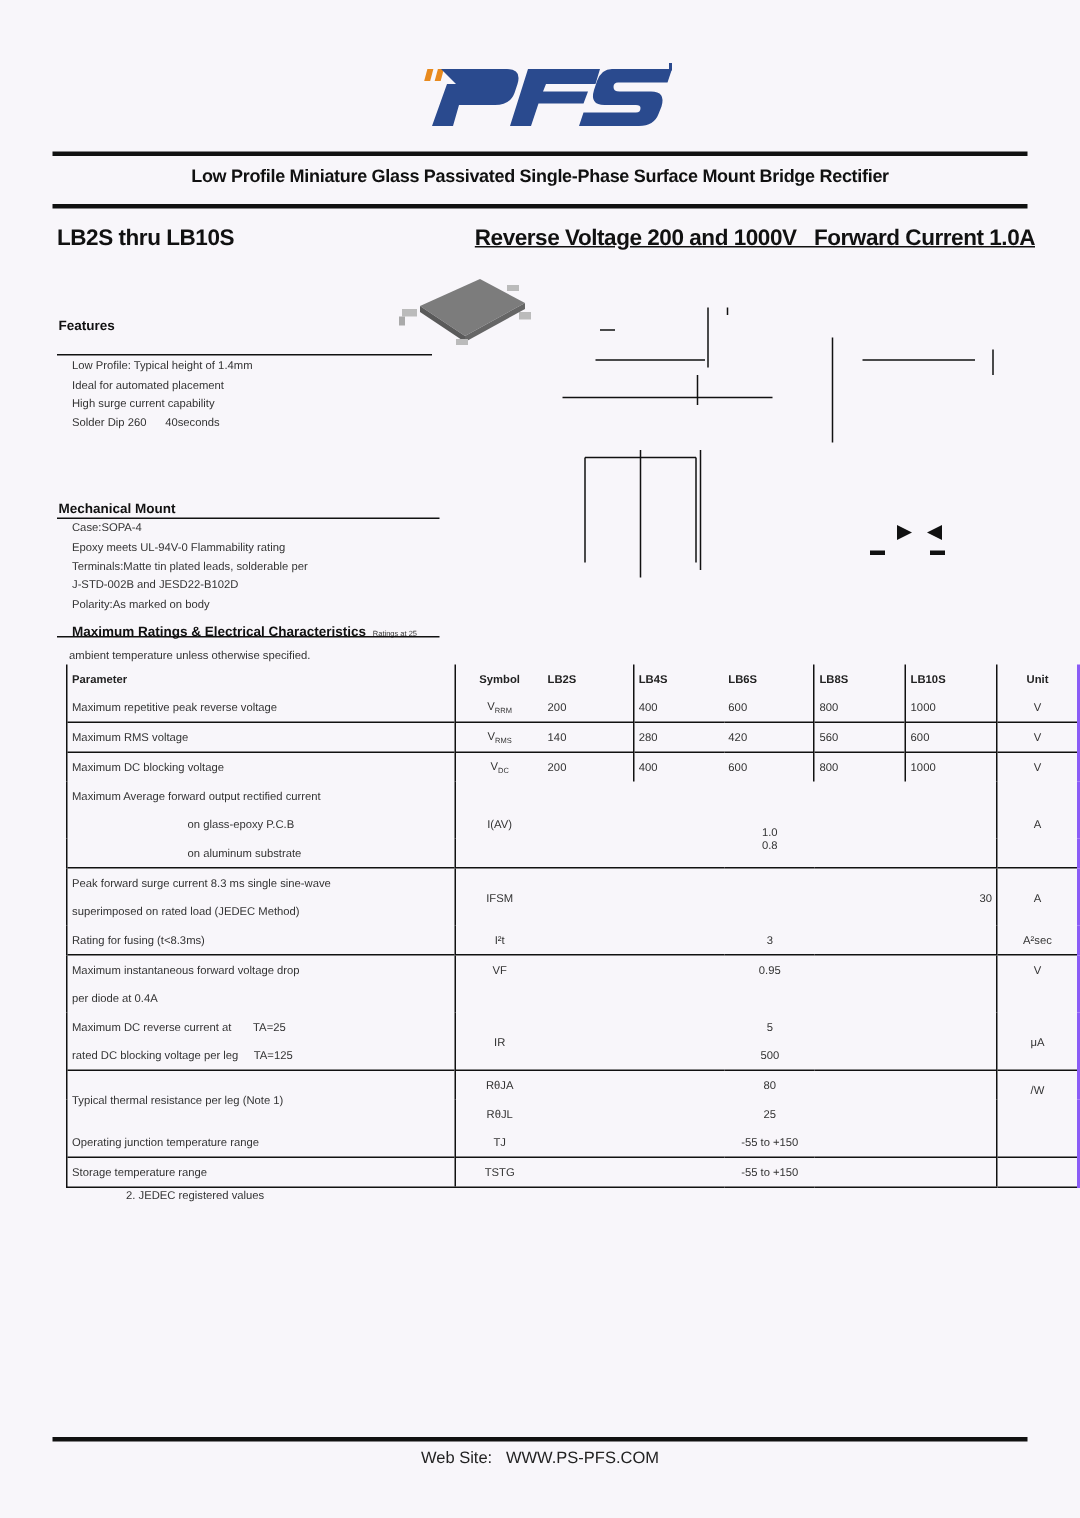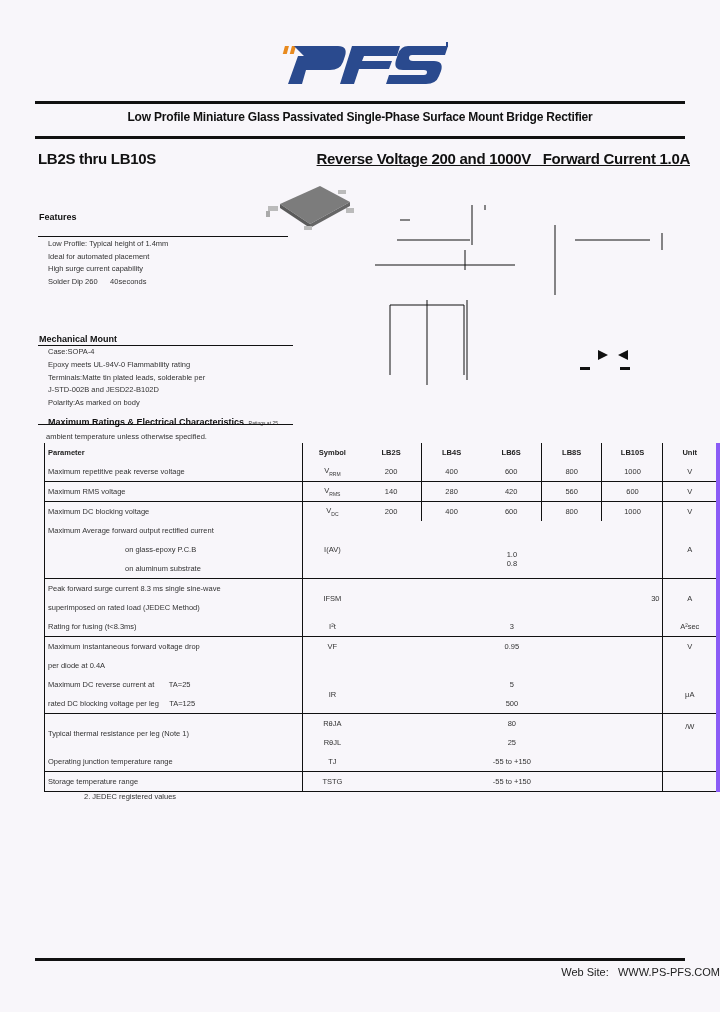--- a/index.html
+++ b/index.html
@@ -20,30 +20,30 @@
   .mech-list { left:48px; top:346px; }
   .chip { left:262px; top:184px; }
   .drawing { left:370px; top:195px; }
   table.spec {
     position:absolute; left:44px; top:443px; border-collapse:collapse;
     font-size:7.5px; color:#333;padding-left:30px;
   }
   table.spec td { padding:0 3px; vertical-align:middle; height:19px; }
   .c-param { width:188px; text-align:left; }
   .c-sym { width:55px; text-align:center; }
-  .c-val { width:58px; text-align:center; }
+  .c-val { width:58px; }
   .c-unit { width:50px; text-align:center; }
   .bl { border-left:1px solid #111; }
-  .br { border-right:4px solid #8b5cf6; }
+  .br { border-right:2px solid #8b5cf6; }
   .bt { border-top:1px solid #111; }
   .bb { border-bottom:1px solid #111; }
   .hdr td { font-weight:bold; color:#222; }
   .notes { left:62px; top:790px; font-size:7.5px; color:#333; line-height:13px; }
   .footer-line { left:35px; top:958px; width:650px; height:3px; background:#111; }
-  .footer { left:0; top:966px; width:720px; text-align:right; font-size:11px; color:#222; }
+  .footer { left:0; top:966px; width:720px; text-align:center; font-size:11px; color:#222; }
   sub { font-size:5px; }
 </style>
 </head>
 <body>
 
 <svg class="abs logo" viewBox="0 0 176 46">
   <rect x="10" y="4" width="4" height="8" fill="#e88a1e" transform="skewX(-15)"></rect>
   <rect x="17" y="4" width="4" height="8" fill="#e88a1e" transform="skewX(-15)"></rect>
   <path d="M26 4 H70 Q80 4 77 14 L75 20 Q72 28 62 28 H38 L34 42 H20 L30 14 H64 L62 18 H40 Z" fill="#2a4a8e" transform="translate(-8,0)"></path>
   <path d="M76 4 H124 L121 14 H88 L86 19 H116 L113 27 H83 L78 42 H64 Z" fill="#2a4a8e"></path>

